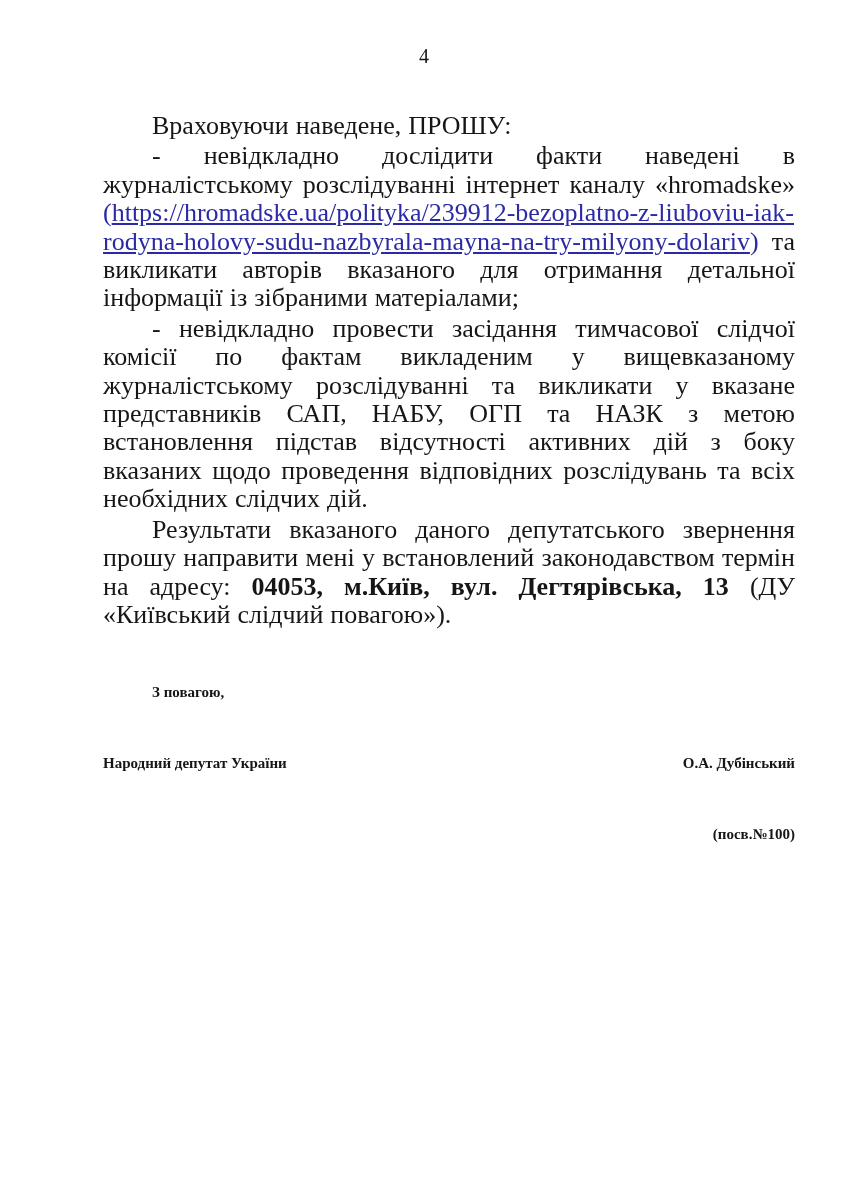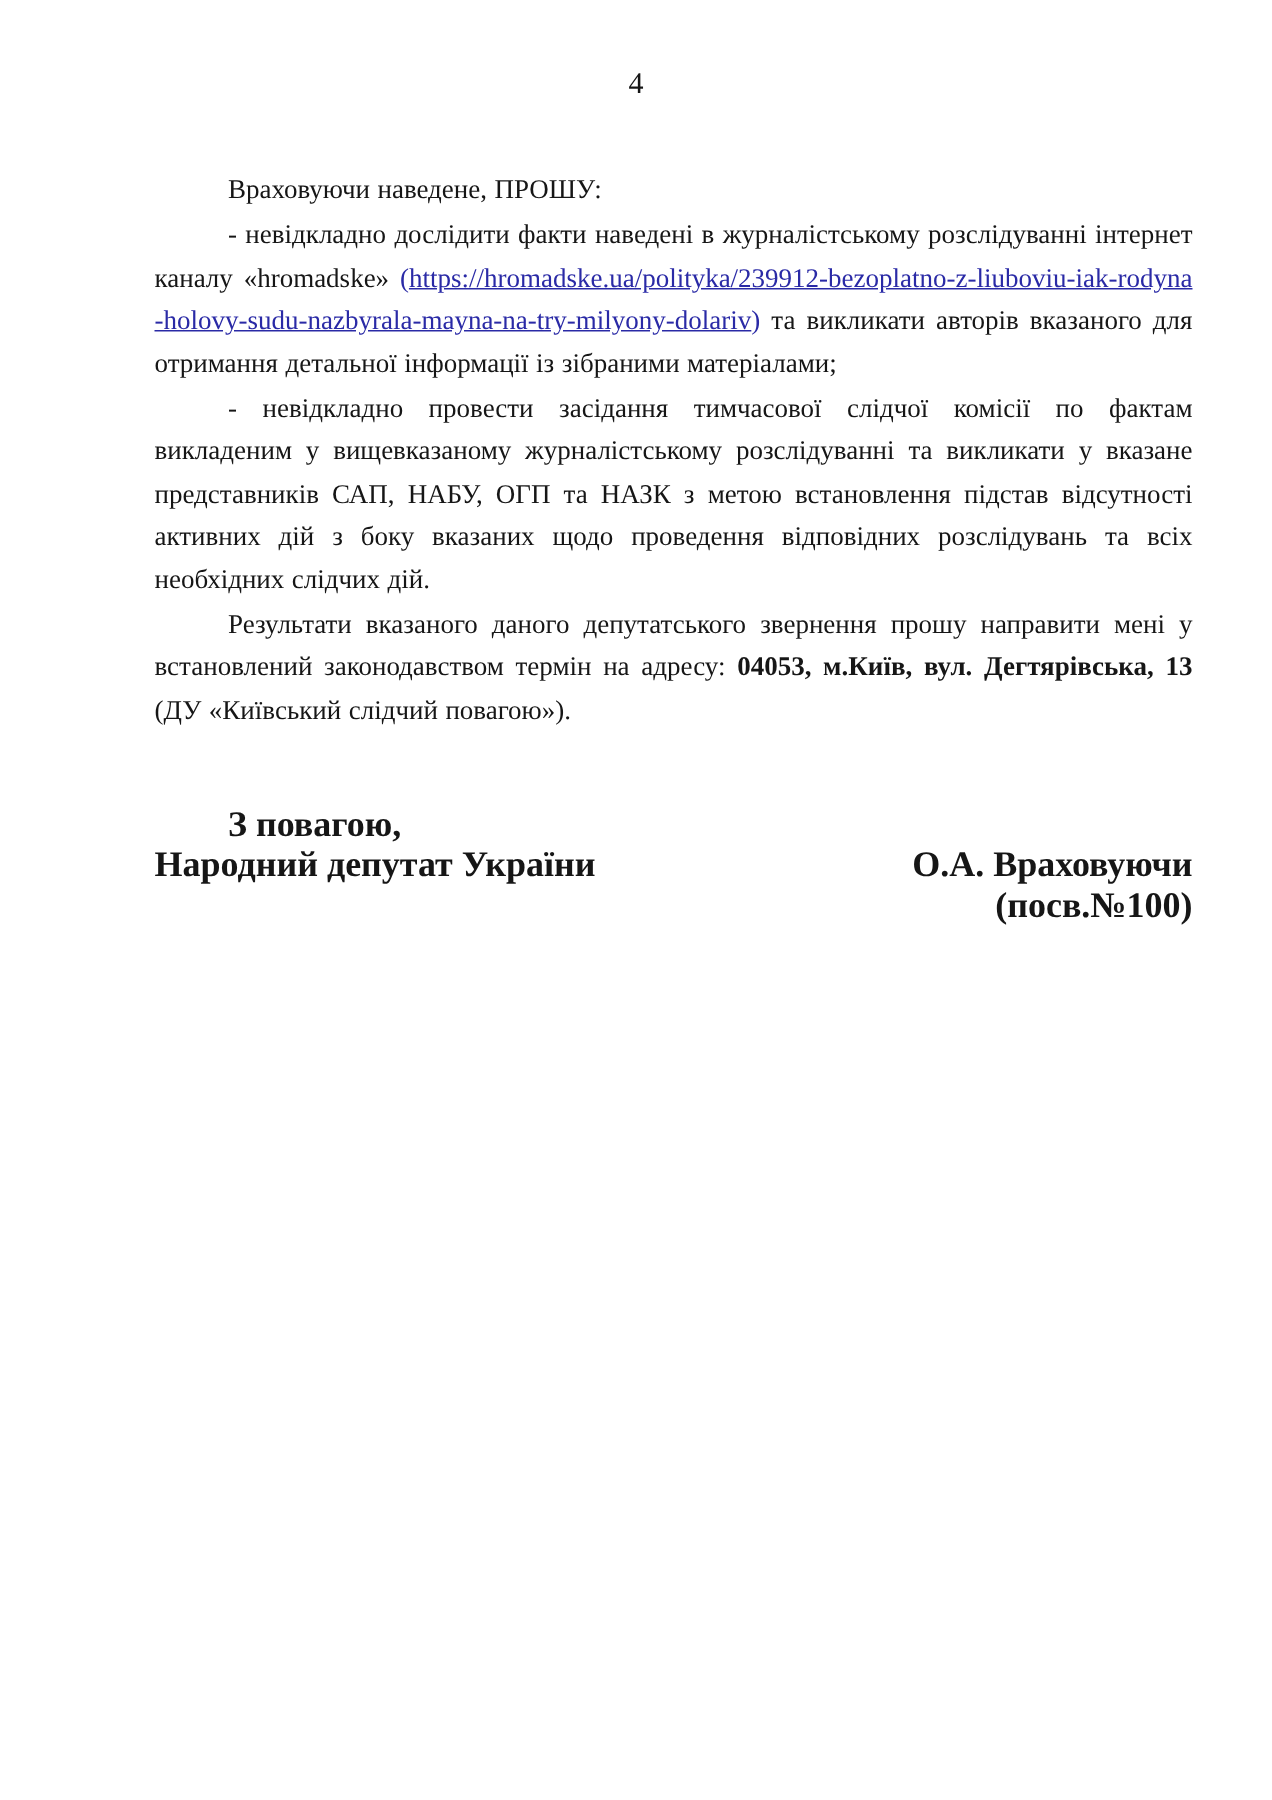--- a/index.html
+++ b/index.html
@@ -30,51 +30,52 @@
     color:var(--text);
   }
   .content{
     position:absolute;
     left:103px;
     top:112px;
     width:692px;
   }
   p.body{
     margin:0 0 2px 0;
-    font-size:18px;
+    font-size:26px;
     line-height:28.4px;
     text-align:justify;
     text-indent:49px;
     color:var(--text);
     word-spacing:0.5px;
   }
   p.body.intro{text-align:left;}
   a.doc-link{
     color:var(--link);
     text-decoration:underline;
     word-break:break-all;
     cursor:pointer;
   }
   .paren{color:var(--link);}
   .bold{font-weight:bold;}
   .signature{
     margin-top:50px;
     font-weight:bold;
-    font-size:24px;
+    font-size:15px;
     color:var(--text);
   }
   .sig-salutation{
     margin:0;
     text-indent:49px;
     line-height:27px;
   }
   .sig-row{
     display:flex;
     justify-content:space-between;
     line-height:27px;
+    margin-top:44px;
   }
   .sig-row.right-only{
     justify-content:flex-end;
   }
 </style>
 </head>
 <body>
 
 <div class="page">
 
@@ -86,21 +87,21 @@
         <p class="body intro"><span class="">Враховуючи наведене, ПРОШУ:</span></p>
         <p class="body"><span class="">- невідкладно дослідити факти наведені в журналістському розслідуванні інтернет каналу «hromadske» </span><span class="paren">(</span><a class="doc-link">https://hromadske.ua/polityka/239912-bezoplatno-z-liuboviu-iak-rodyna-holovy-sudu-nazbyrala-mayna-na-try-milyony-dolariv</a><span class="paren">)</span><span class=""> та викликати авторів вказаного для отримання детальної інформації із зібраними матеріалами;</span></p>
         <p class="body"><span class="">- невідкладно провести засідання тимчасової слідчої комісії по фактам викладеним у вищевказаному журналістському розслідуванні та викликати у вказане представників САП, НАБУ, ОГП та НАЗК з метою встановлення підстав відсутності активних дій з боку вказаних щодо проведення відповідних розслідувань та всіх необхідних слідчих дій.</span></p>
         <p class="body"><span class="">Результати вказаного даного депутатського звернення прошу направити мені у встановлений законодавством термін на адресу: </span><span class="bold">04053, м.Київ, вул. Дегтярівська, 13 </span><span class="">(ДУ «Київський слідчий повагою»).</span></p>
       </div>
 
     <div class="signature">
       <p class="sig-salutation">З повагою,</p>
       <div class="sig-row">
         <span>Народний депутат України</span>
-        <span>О.А. Враховуючи</span>
+        <span>О.А. Дубінський</span>
       </div>
       <div class="sig-row right-only">
         <span>(посв.№100)</span>
       </div>
     </div>
 
   </div>
 </div>
 
 </body></html>

